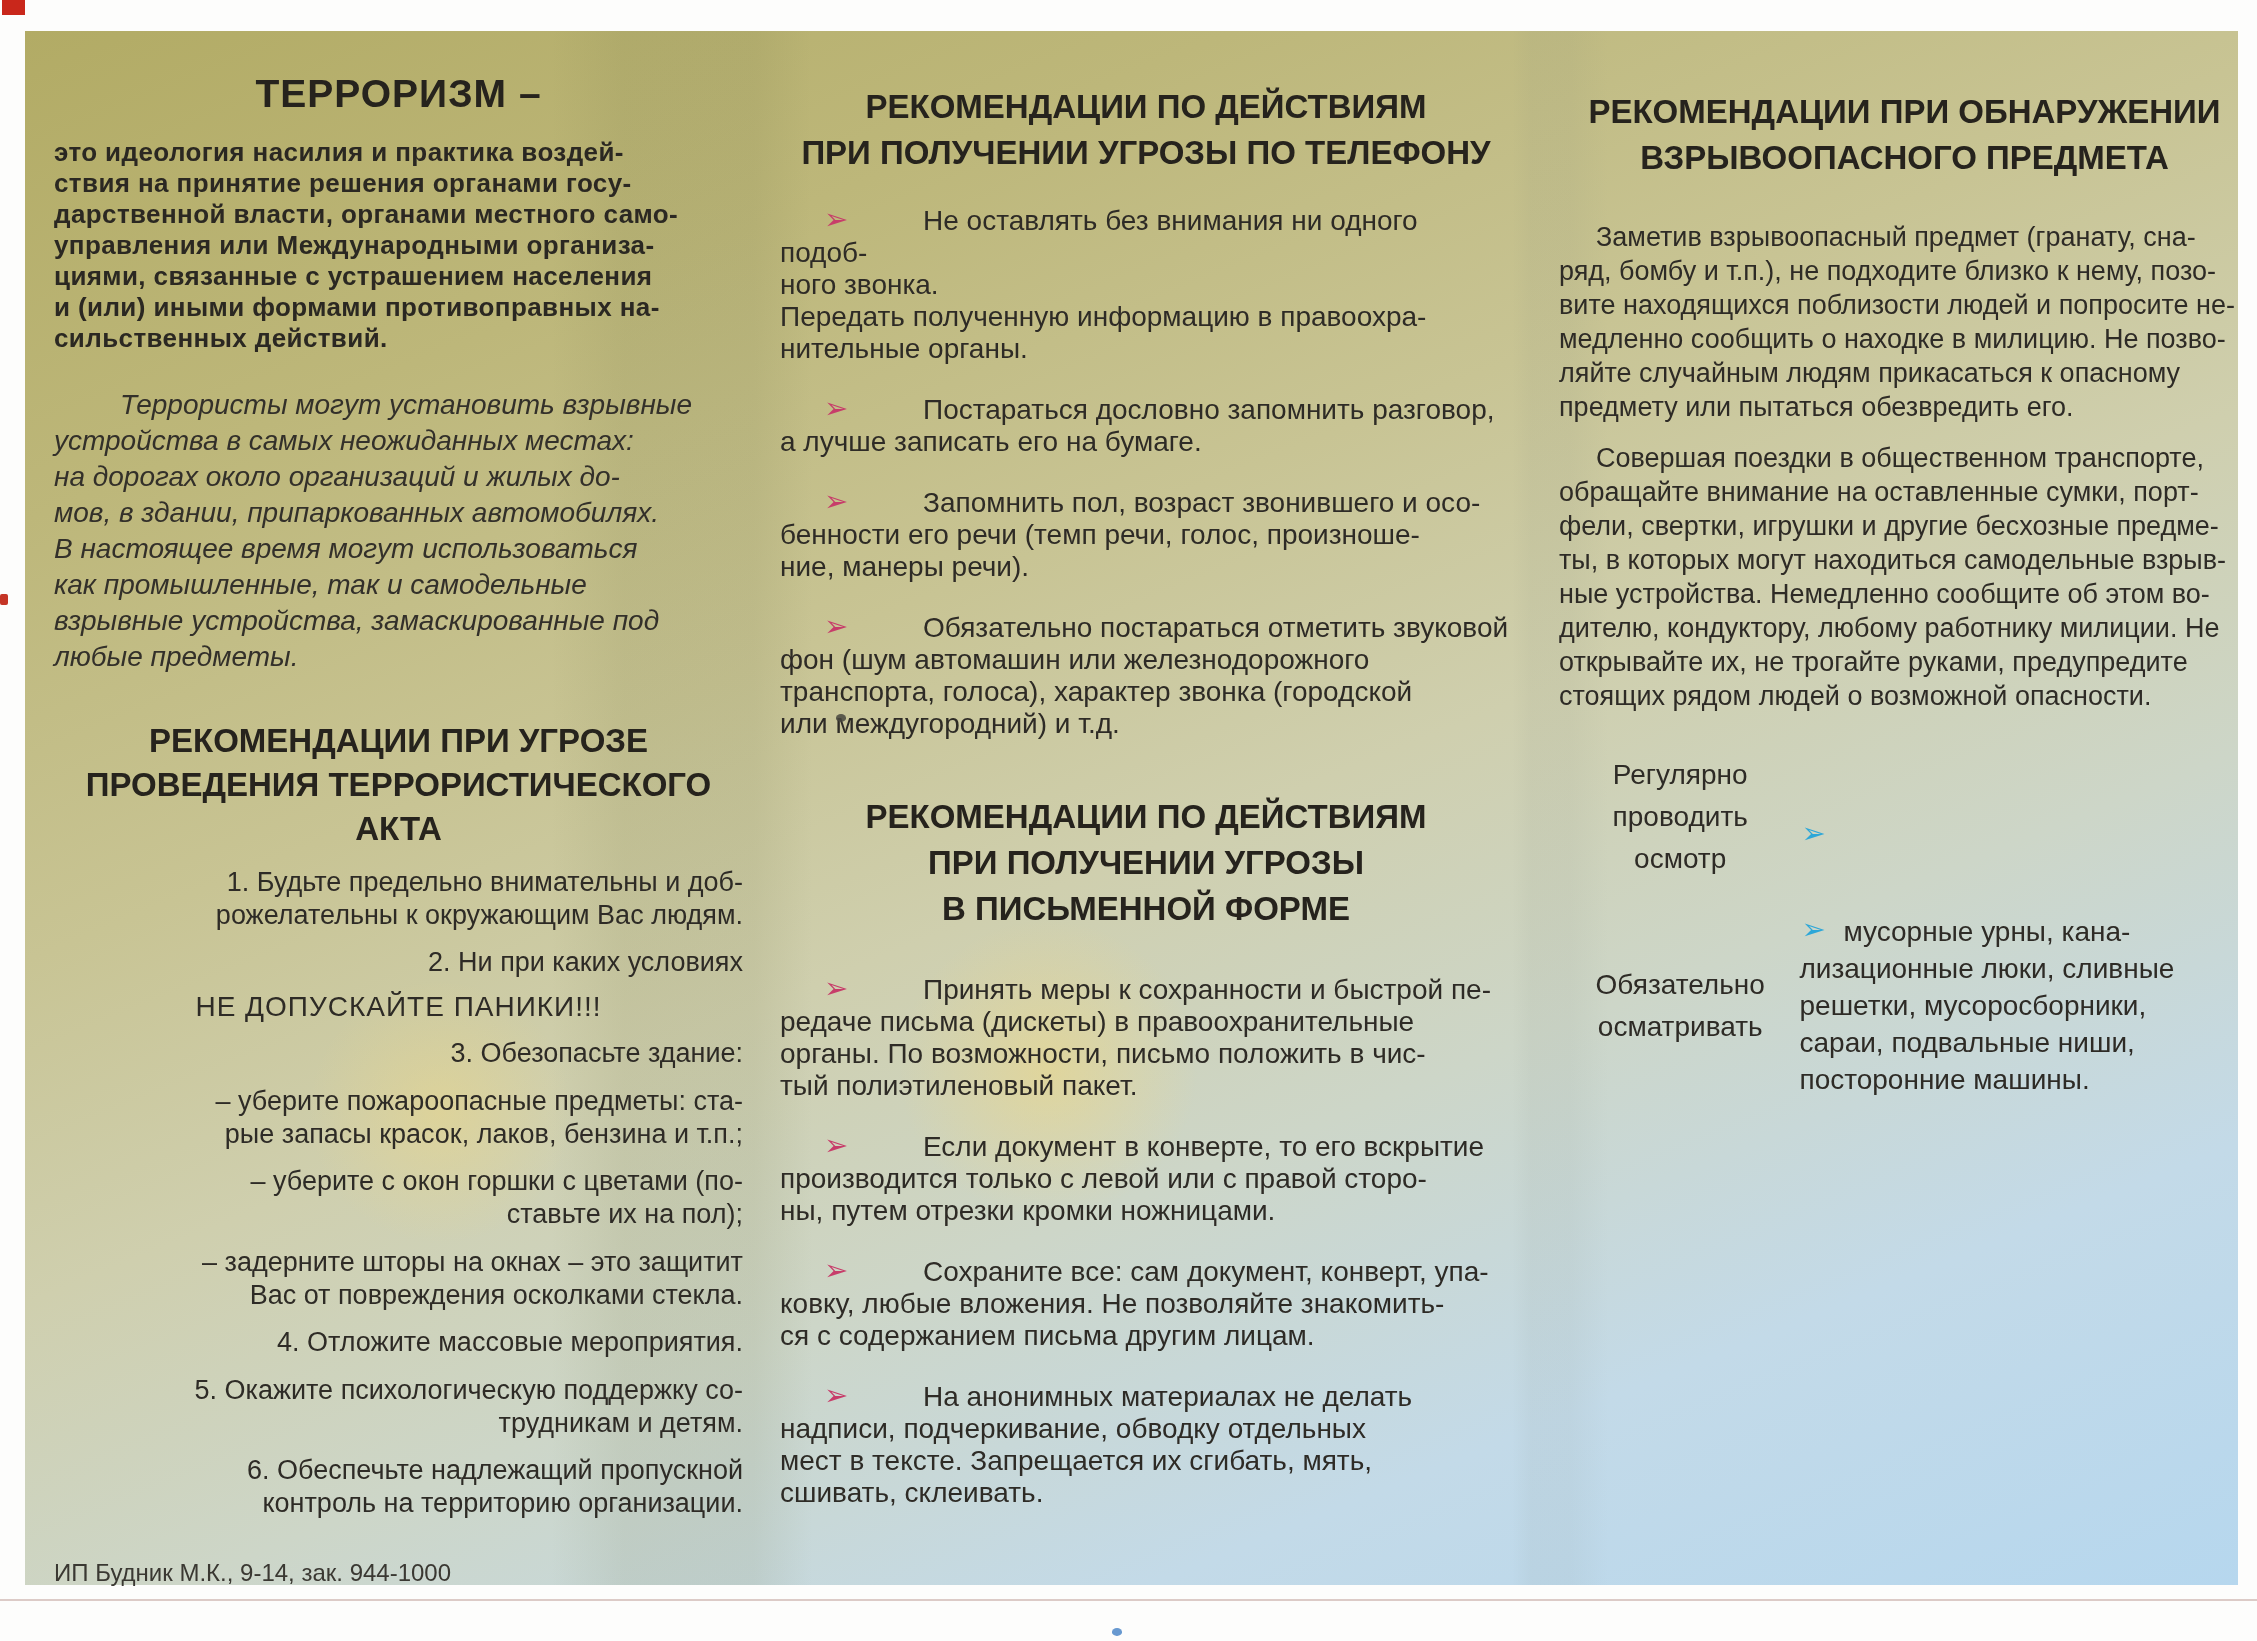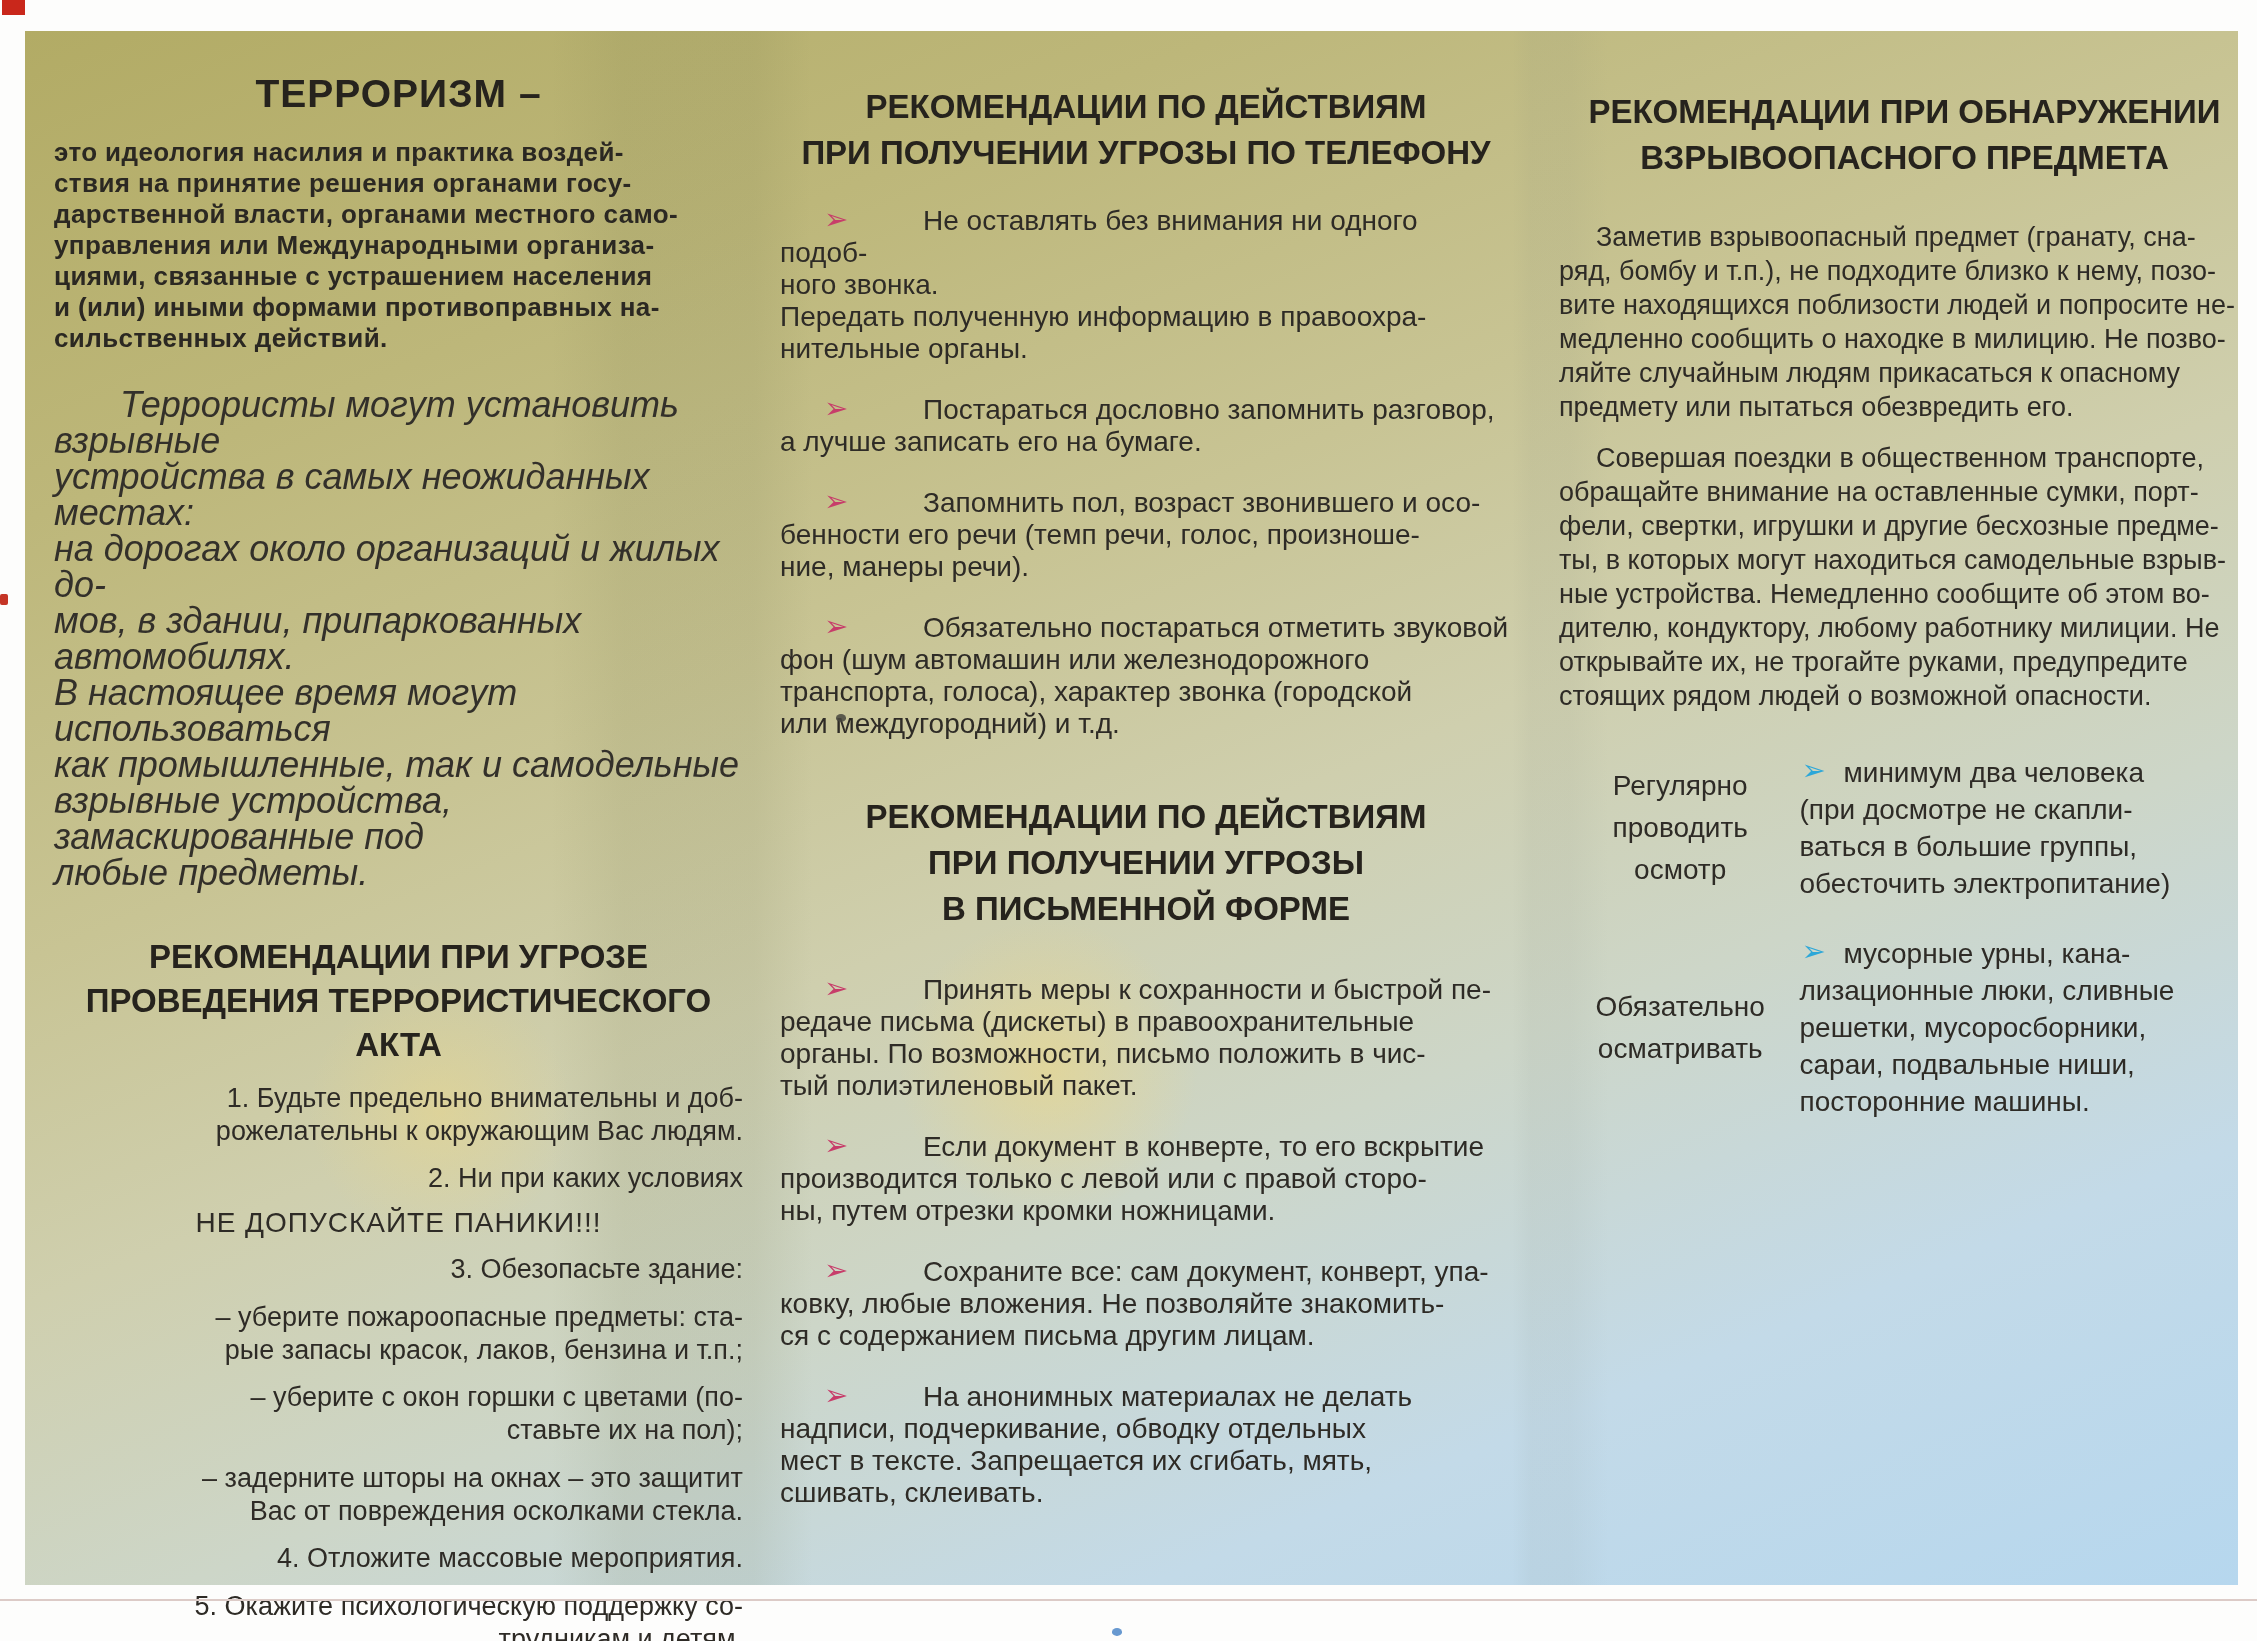--- a/index.html
+++ b/index.html
@@ -29,21 +29,21 @@
   .col{position:absolute;top:0;}
   .col-left  {left:29px;  width:689px;}
   .col-mid   {left:755px; width:732px;}
   .col-right {left:1534px;width:691px;}
 
   .pre{white-space:pre-line;}
 
   
   .t-title{margin:41px 0 0 0;text-align:center;font-weight:bold;font-size:39px;letter-spacing:1px;color:#26231d;}
   .t-def{margin:21px 0 0 0;font-weight:bold;font-size:26px;line-height:31px;letter-spacing:0.4px;color:#2b2822;}
-  .t-italic{margin:33px 0 0 0;font-style:italic;font-size:36px;line-height:36px;text-indent:66px;color:#33302a;}
+  .t-italic{margin:33px 0 0 0;font-style:italic;font-size:28px;line-height:36px;text-indent:66px;color:#33302a;}
   .sec-title{margin:44px 0 0 0;text-align:center;font-weight:bold;font-size:33px;line-height:44px;color:#26231d;}
   .num-item{margin:14.5px 0 0 0;font-size:27px;line-height:33px;text-indent:37px;text-align:right;}
   .panic{margin:11.6px 0 0 0;text-align:center;font-size:28px;letter-spacing:1px;}
   .imprint{margin:39px 0 0 0;font-size:24px;color:#3a3832;}
 
   
   .head{margin:0;text-align:center;font-weight:bold;font-size:33px;line-height:46px;color:#26231d;}
   .col-mid .head1{padding-top:53px;}
   .arrow-item{position:relative;margin:29px 0 0 0;font-size:28px;line-height:32px;text-indent:143px;}
   .arrow-item .ar{position:absolute;left:44px;top:-1.9px;text-indent:0;font-size:29px;color:#c73d6a;}
@@ -161,24 +161,21 @@
 дителю, кондуктору, любому работнику милиции. Не
 открывайте их, не трогайте руками, предупредите
 стоящих рядом людей о возможной опасности.</p>
 
 
     <div class="insp-table">
       <div class="insp-row">
         <div class="insp-label pre">Регулярно
 проводить
 осмотр</div>
-        <div class="insp-cell pre"><span class="ar">➢</span><span>минимум два человека
-(при досмотре не скапли-
-ваться в большие группы,
-обесточить электропитание)</span></div>
+        <div class="insp-cell pre"><span class="ar">➢</span></div>
       </div>
       <div class="insp-row" style="margin-top:33px;">
         <div class="insp-label pre">Обязательно
 осматривать</div>
         <div class="insp-cell pre"><span class="ar">➢</span><span>мусорные урны, кана-
 лизационные люки, сливные
 решетки, мусоросборники,
 сараи, подвальные ниши,
 посторонние машины.</span></div>
       </div>

